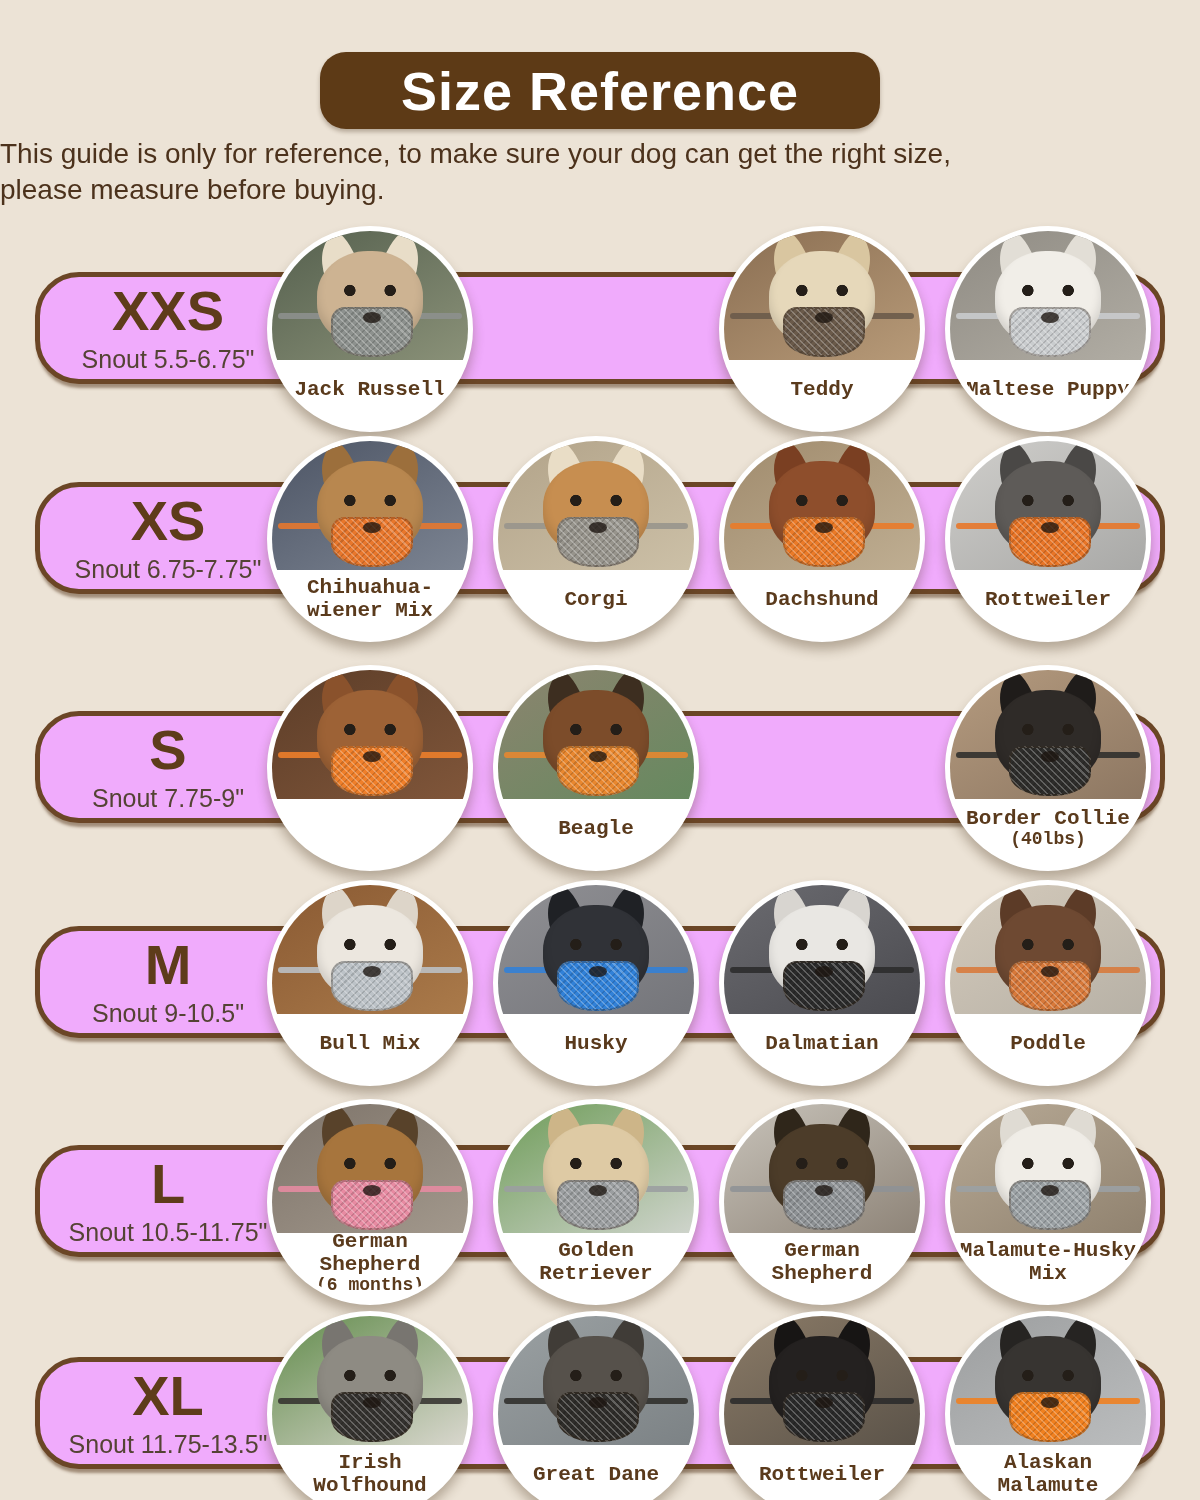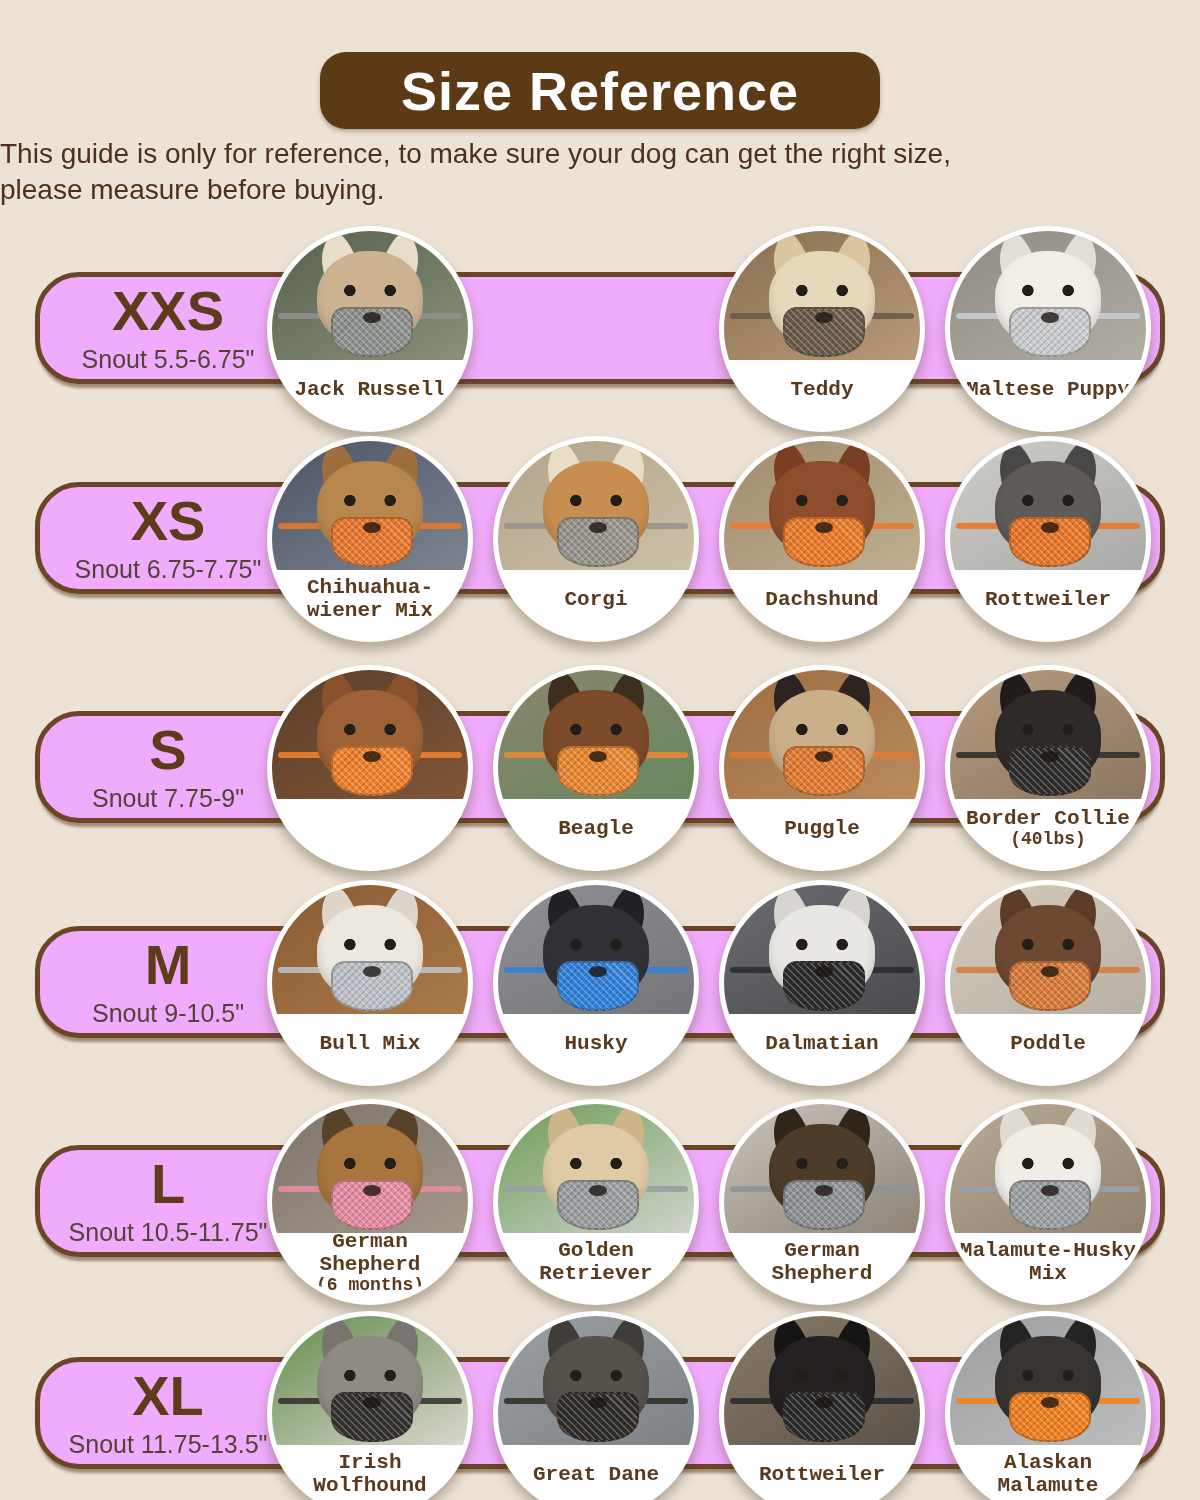--- a/index.html
+++ b/index.html
@@ -247,33 +247,20 @@
           <i class="ear r"></i>
           <i class="strap"></i>
           <i class="head"></i>
           <i class="muz"></i>
       </div>
       <div class="label">
         <span class="nm">Beagle</span>
 
       </div>
     </div>
-    <div class="dog c2">
-      <div class="photo" style="--e1: #9d6c42; --e2: #bb8b5c; --fur: #c9b089; --fur2: #2b2420; --muz: #e07a2e;">
-        <i class="ear l"></i>
-          <i class="ear r"></i>
-          <i class="strap"></i>
-          <i class="head"></i>
-          <i class="muz"></i>
-      </div>
-      <div class="label">
-        <span class="nm">Puggle</span>
-
-      </div>
-    </div>
     <div class="dog c3">
       <div class="photo" style="--e1: #b59b7f; --e2: #8d7762; --fur: #2f2b28; --fur2: #1f1c1a; --muz: #2e2d2b;">
         <i class="ear l"></i>
           <i class="ear r"></i>
           <i class="strap"></i>
           <i class="head"></i>
           <i class="muz"></i>
       </div>
       <div class="label">
         <span class="nm">Border Collie</span>

